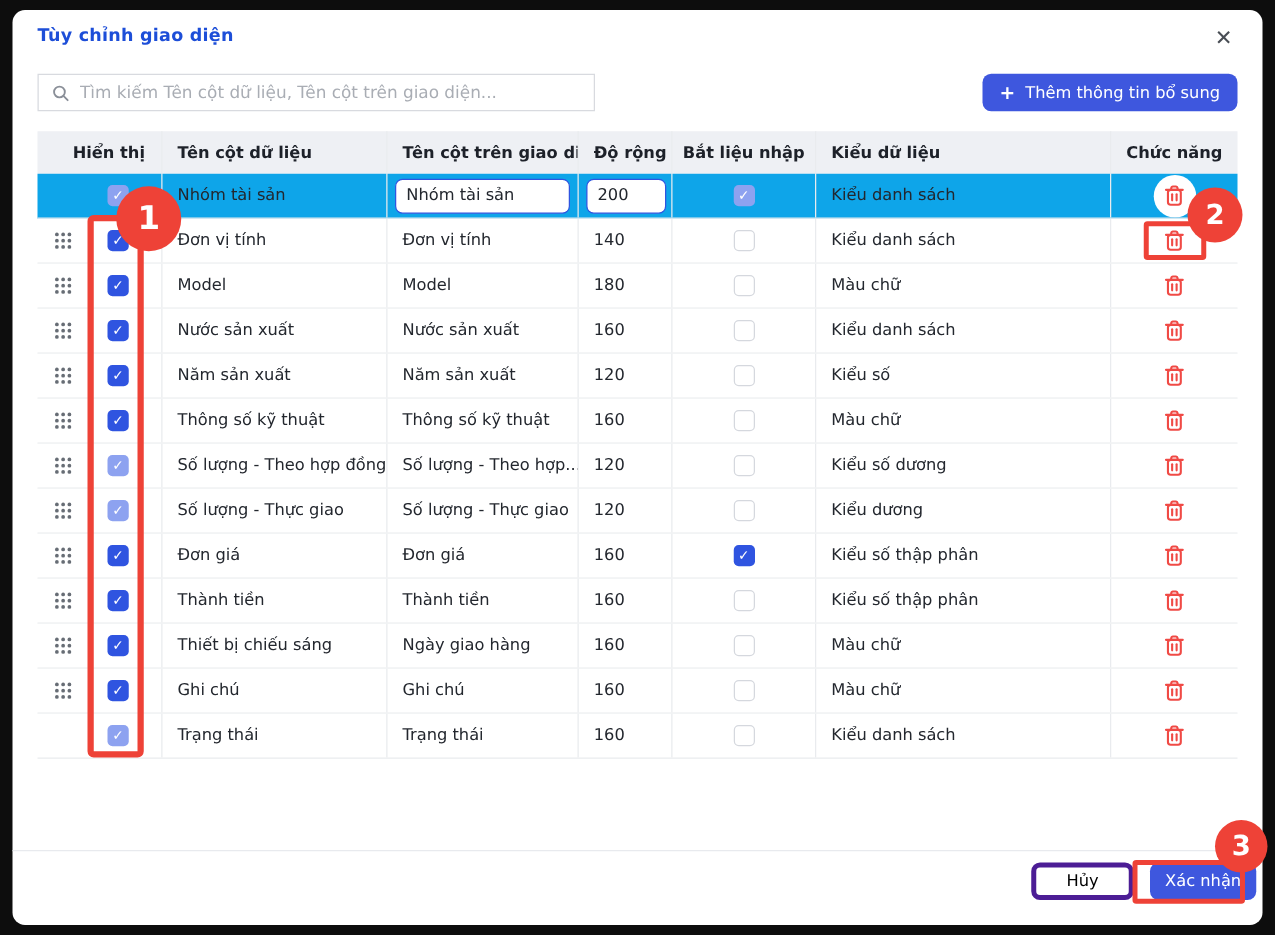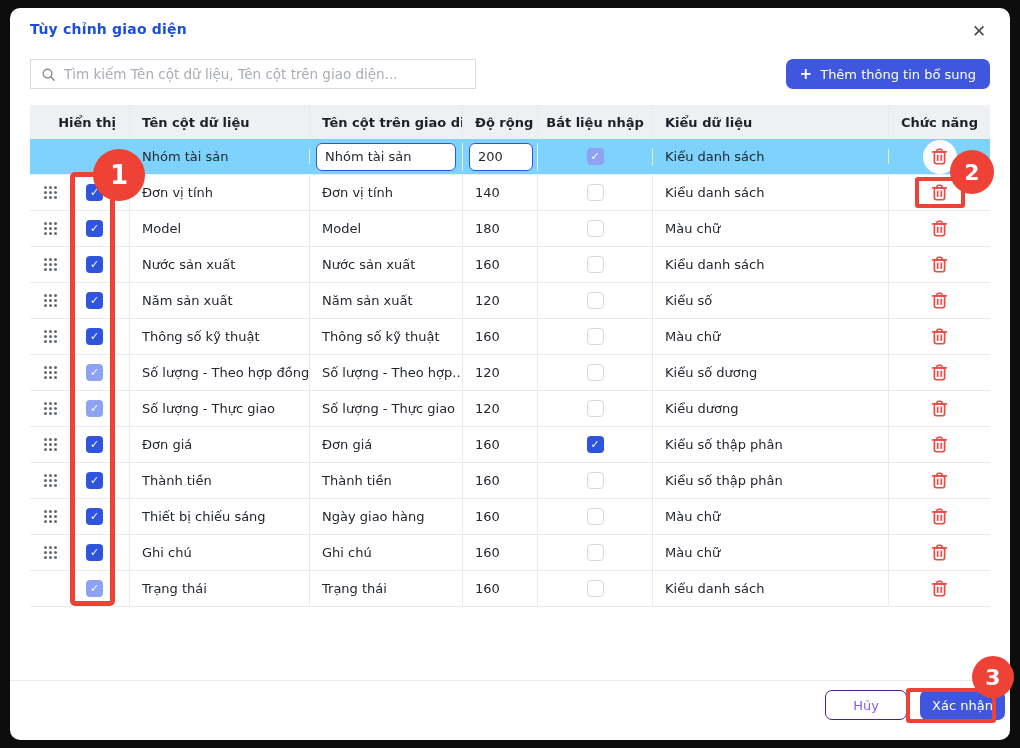--- a/index.html
+++ b/index.html
@@ -39,21 +39,21 @@
     background:#3e57de; color:#fff; border:none; border-radius:7px;
     font-family:inherit; font-size:13px; padding:0 14px;
     display:flex; align-items:center; gap:8px; cursor:pointer;
   }
   .add-btn .plus { font-size:15px; font-weight:bold; line-height:1; }
   
   .table { position:absolute; left:20px; top:97px; width:960px; font-size:13px; color:#23272e; }
   .thead { display:flex; height:34px; background:#eef0f4; }
   .thead .cell { font-weight:bold; color:#1d2129; }
   .row { display:flex; height:36px; border-bottom:1px solid #e9ebee; background:#fff; }
-  .row.selected { background:#7dd3fc;align-items:center; }
+  .row.selected { background:#0ea5e9; }
   .cell {
     display:flex; align-items:center; padding-left:12px;
     border-right:1px solid #e9ebee; overflow:hidden; white-space:nowrap;
   }
   .c1 { width:100px; position:relative; padding-left:0; }
   .c2 { width:180px; }
   .c3 { width:153px; }
   .c4 { width:75px; }
   .c5 { width:115px; justify-content:center; padding-left:0; }
   .c6 { width:236px; }
@@ -92,22 +92,22 @@
     width:34px; height:34px; border-radius:50%;
     display:flex; align-items:center; justify-content:center; cursor:pointer;
   }
   .row.selected .trash-btn { background:#ffffff; }
   
   .footer-divider {
     position:absolute; left:0; right:0; top:672px; height:1px; background:#e8eaee;
   }
   .btn-cancel {
     position:absolute; right:103px; top:682px; width:82px; height:30px;
-    background:#fff; border:1px solid #4c1d95; border-radius:7px;
-    font-family:inherit; font-size:13px; color:#8b5cf6; cursor:pointer;
+    background:#fff; border:4px solid #4c1d95; border-radius:7px;
+    font-family:inherit; font-size:13px; color:#000000; cursor:pointer;
   }
   .btn-confirm {
     position:absolute; right:5px; top:682px; width:85px; height:30px;
     background:#3e57de; border:none; border-radius:7px;
     font-family:inherit; font-size:13px; color:#fff; cursor:pointer;
   }
   
   .anno-box { position:absolute; border:5px solid #ee4237; border-radius:5px; z-index:50; pointer-events:none; }
   .anno-box1 { left:70px; top:172px; width:45px; height:434px; }
   .anno-box2 { left:915px; top:177px; width:50px; height:31px; border-width:4px; border-radius:3px; }

